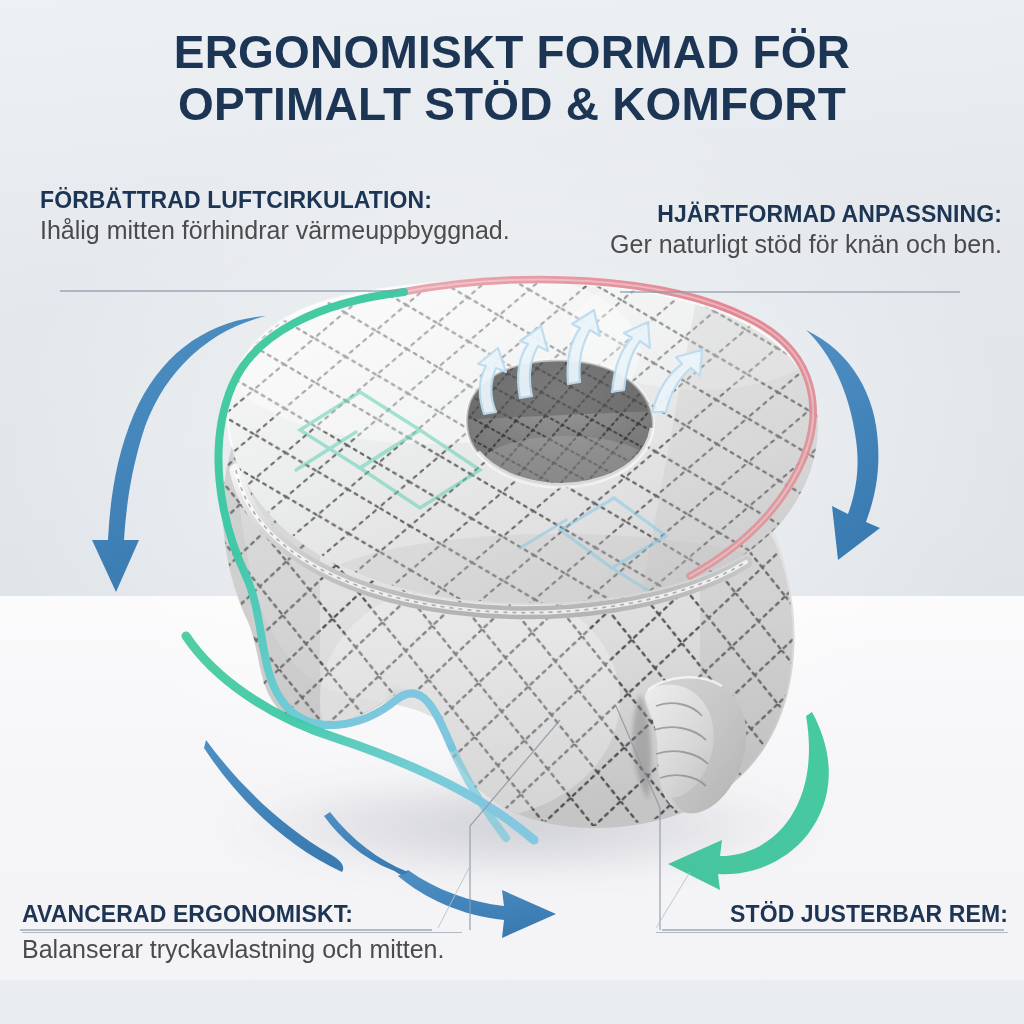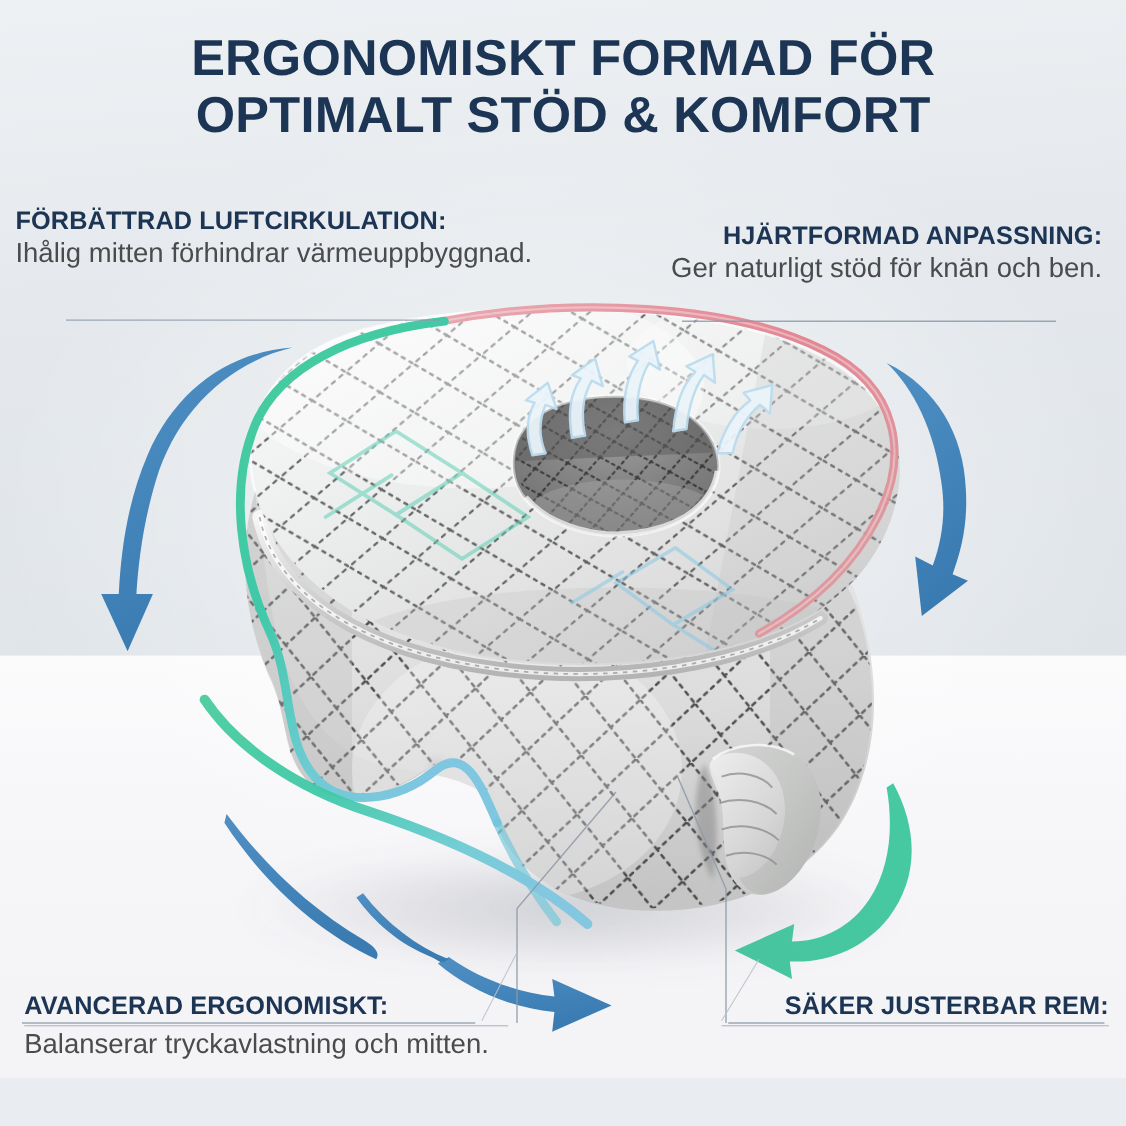--- a/index.html
+++ b/index.html
@@ -44,21 +44,21 @@
   .cal{position:absolute;}
   .cal .head{
     color:#1c3554;font-weight:bold;font-size:23px;line-height:28px;
     letter-spacing:.1px;white-space:nowrap;
   }
   .cal .body{
     color:#4b4b4d;font-size:25px;line-height:33px;font-weight:400;
   }
   .rule{height:1px;background:#9aa6b4;opacity:.75;margin-top:4px;}
 
-  .cal-tl{left:14px;top:186px;width:496px;text-align:left;}
+  .cal-tl{left:40px;top:186px;width:496px;text-align:left;}
   .cal-tr{left:540px;top:200px;width:462px;text-align:right;}
   .cal-bl{left:22px;top:900px;width:440px;text-align:left;}
   .cal-br{left:656px;top:900px;width:352px;text-align:right;}
 </style>
 </head>
 <body>
 
 <div id="stage">
 
   <div class="bg-upper"></div>
@@ -410,17 +410,17 @@
     <div class="body">Ger naturligt stöd för knän och ben.</div>
   </div>
 
   <div class="cal cal-bl">
     <div class="head">AVANCERAD ERGONOMISKT:</div>
     <div class="rule"></div>
     <div class="body">Balanserar tryckavlastning och mitten.</div>
   </div>
 
   <div class="cal cal-br">
-    <div class="head">SÄKER JUSTERBAR REM:</div>
+    <div class="head">STÖD JUSTERBAR REM:</div>
     <div class="rule"></div>
   </div>
 
 </div>
 
 </body></html>

